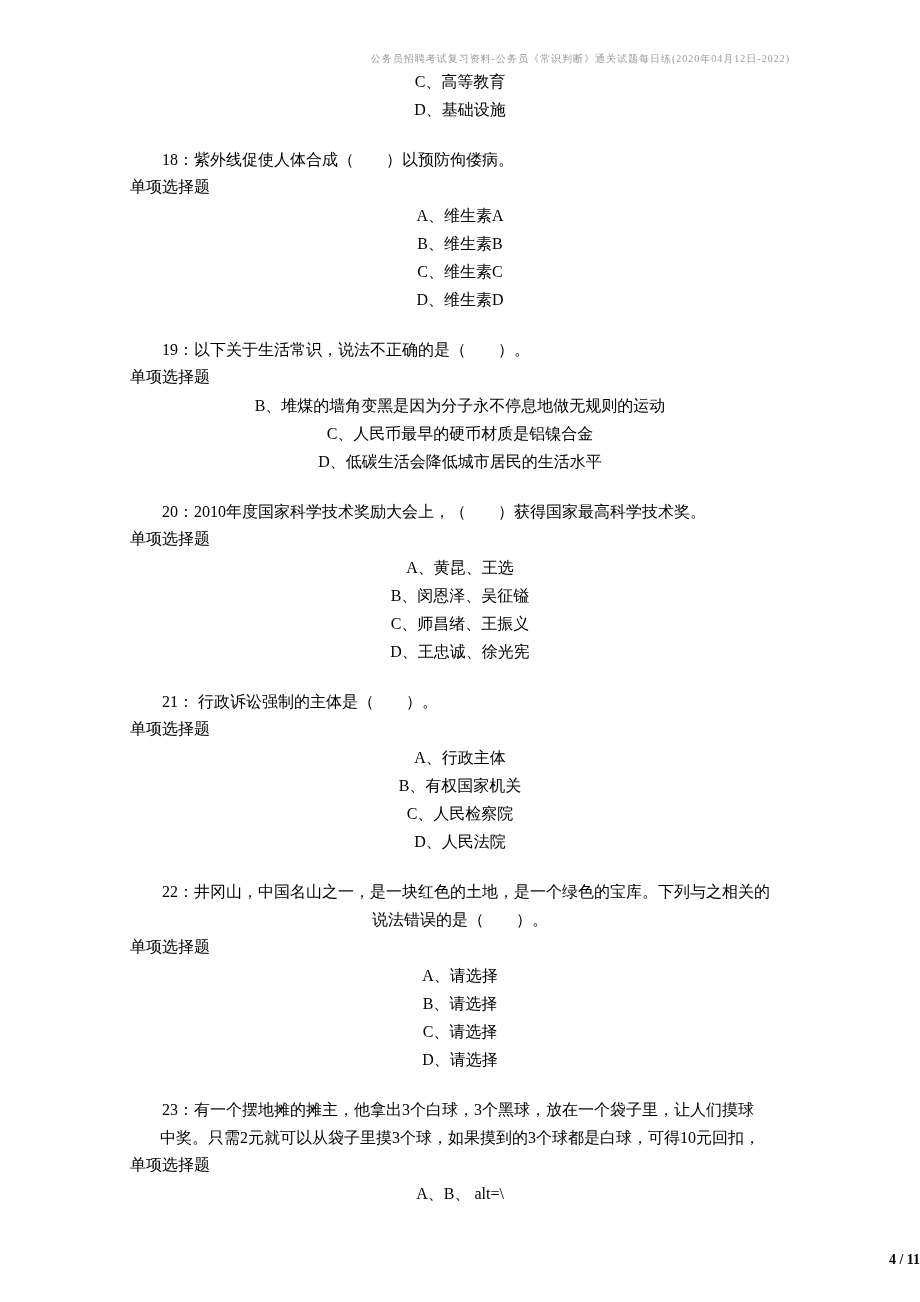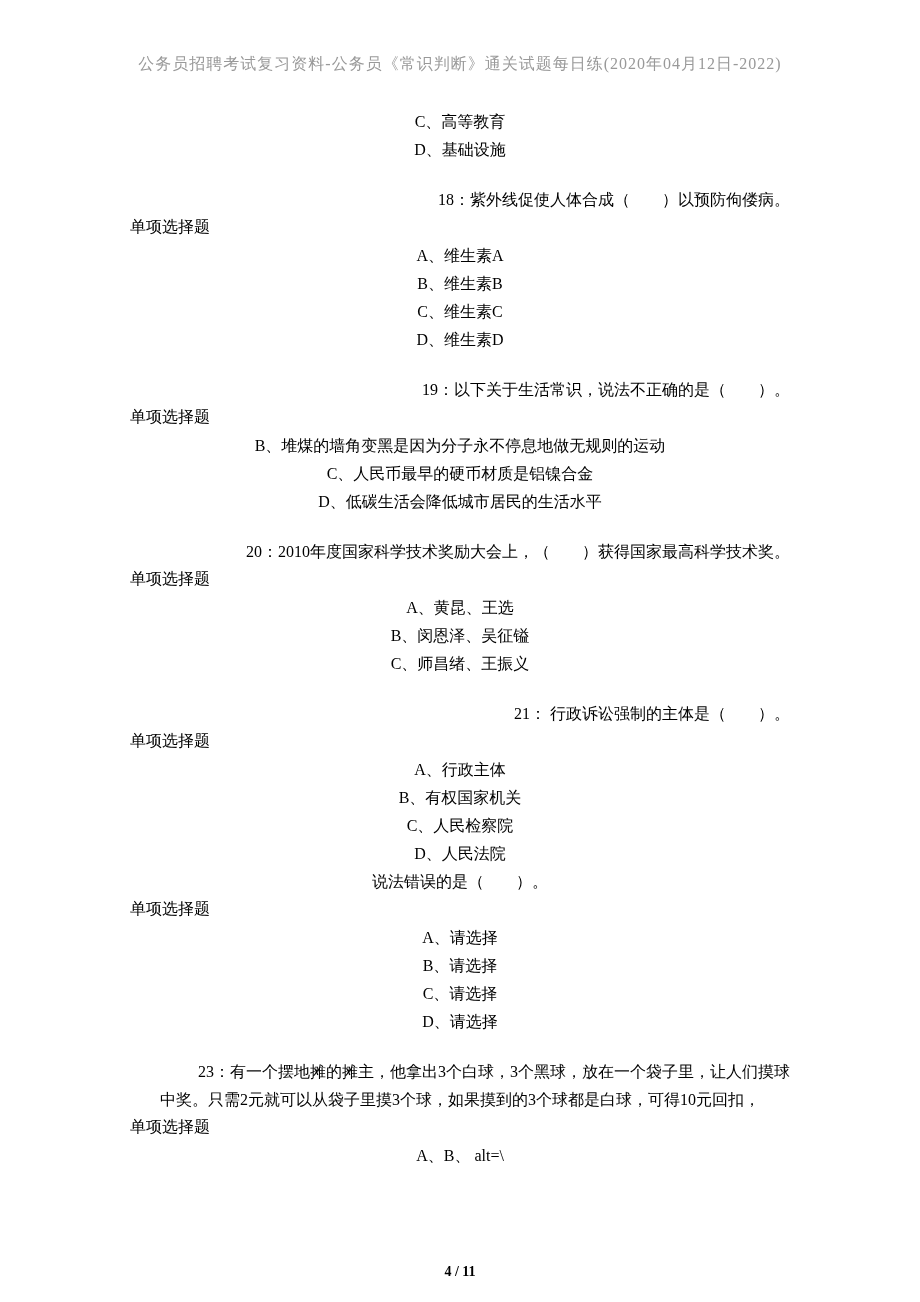--- a/index.html
+++ b/index.html
@@ -12,49 +12,47 @@
       font-size: 16px;
       line-height: 1.75;
       color: #000;
       background: #fff;
       width: 920px;
       height: 1302px;
       padding: 50px 130px 40px 130px;
       position: relative;
     }
     .header-text {
-      text-align: center;
-      font-size: 16px;
+      text-align: right;
+      font-size: 10px;
       color: #999;
-      margin-bottom: 30px;
       letter-spacing: 1px;
     }
     .content {
       font-size: 16px;
       color: #000;
     }
     .option-line {
       margin: 0;
       text-align: center;
     }
     .question-start {
       text-indent: 2em;
       margin-top: 22px;
-      text-align: right;
     }
     .question-type {
       margin: 0;
       font-family: Liberation Mono, monospace;
     }
     .page-number {
       position: absolute;
-      bottom: 18px;
+      bottom: 30px;
       left: 0;
       right: 0;
-      text-align: center;
+      text-align: right;
       font-weight: bold;
       font-size: 14px;
     }
   </style>
 </head>
 <body>
 
 <div class="header-text">公务员招聘考试复习资料-公务员《常识判断》通关试题每日练(2020年04月12日-2022)</div>
 
 <div class="content">
@@ -73,28 +71,30 @@
   <p class="question-type">单项选择题</p>
   <p class="option-line">B、堆煤的墙角变黑是因为分子永不停息地做无规则的运动</p>
   <p class="option-line">C、人民币最早的硬币材质是铝镍合金</p>
   <p class="option-line">D、低碳生活会降低城市居民的生活水平</p>
 
   <p class="question-start">20：2010年度国家科学技术奖励大会上，（　　）获得国家最高科学技术奖。</p>
   <p class="question-type">单项选择题</p>
   <p class="option-line">A、黄昆、王选</p>
   <p class="option-line">B、闵恩泽、吴征镒</p>
   <p class="option-line">C、师昌绪、王振义</p>
+  <p class="option-line">D、王忠诚、徐光宪</p>
 
   <p class="question-start">21： 行政诉讼强制的主体是（　　）。</p>
   <p class="question-type">单项选择题</p>
   <p class="option-line">A、行政主体</p>
   <p class="option-line">B、有权国家机关</p>
   <p class="option-line">C、人民检察院</p>
   <p class="option-line">D、人民法院</p>
 
+  <p class="question-start">22：井冈山，中国名山之一，是一块红色的土地，是一个绿色的宝库。下列与之相关的</p>
   <p class="option-line">说法错误的是（　　）。</p>
   <p class="question-type">单项选择题</p>
   <p class="option-line">A、请选择</p>
   <p class="option-line">B、请选择</p>
   <p class="option-line">C、请选择</p>
   <p class="option-line">D、请选择</p>
 
   <p class="question-start">23：有一个摆地摊的摊主，他拿出3个白球，3个黑球，放在一个袋子里，让人们摸球</p>
   <p class="option-line">中奖。只需2元就可以从袋子里摸3个球，如果摸到的3个球都是白球，可得10元回扣，</p>
   <p class="question-type">单项选择题</p>

